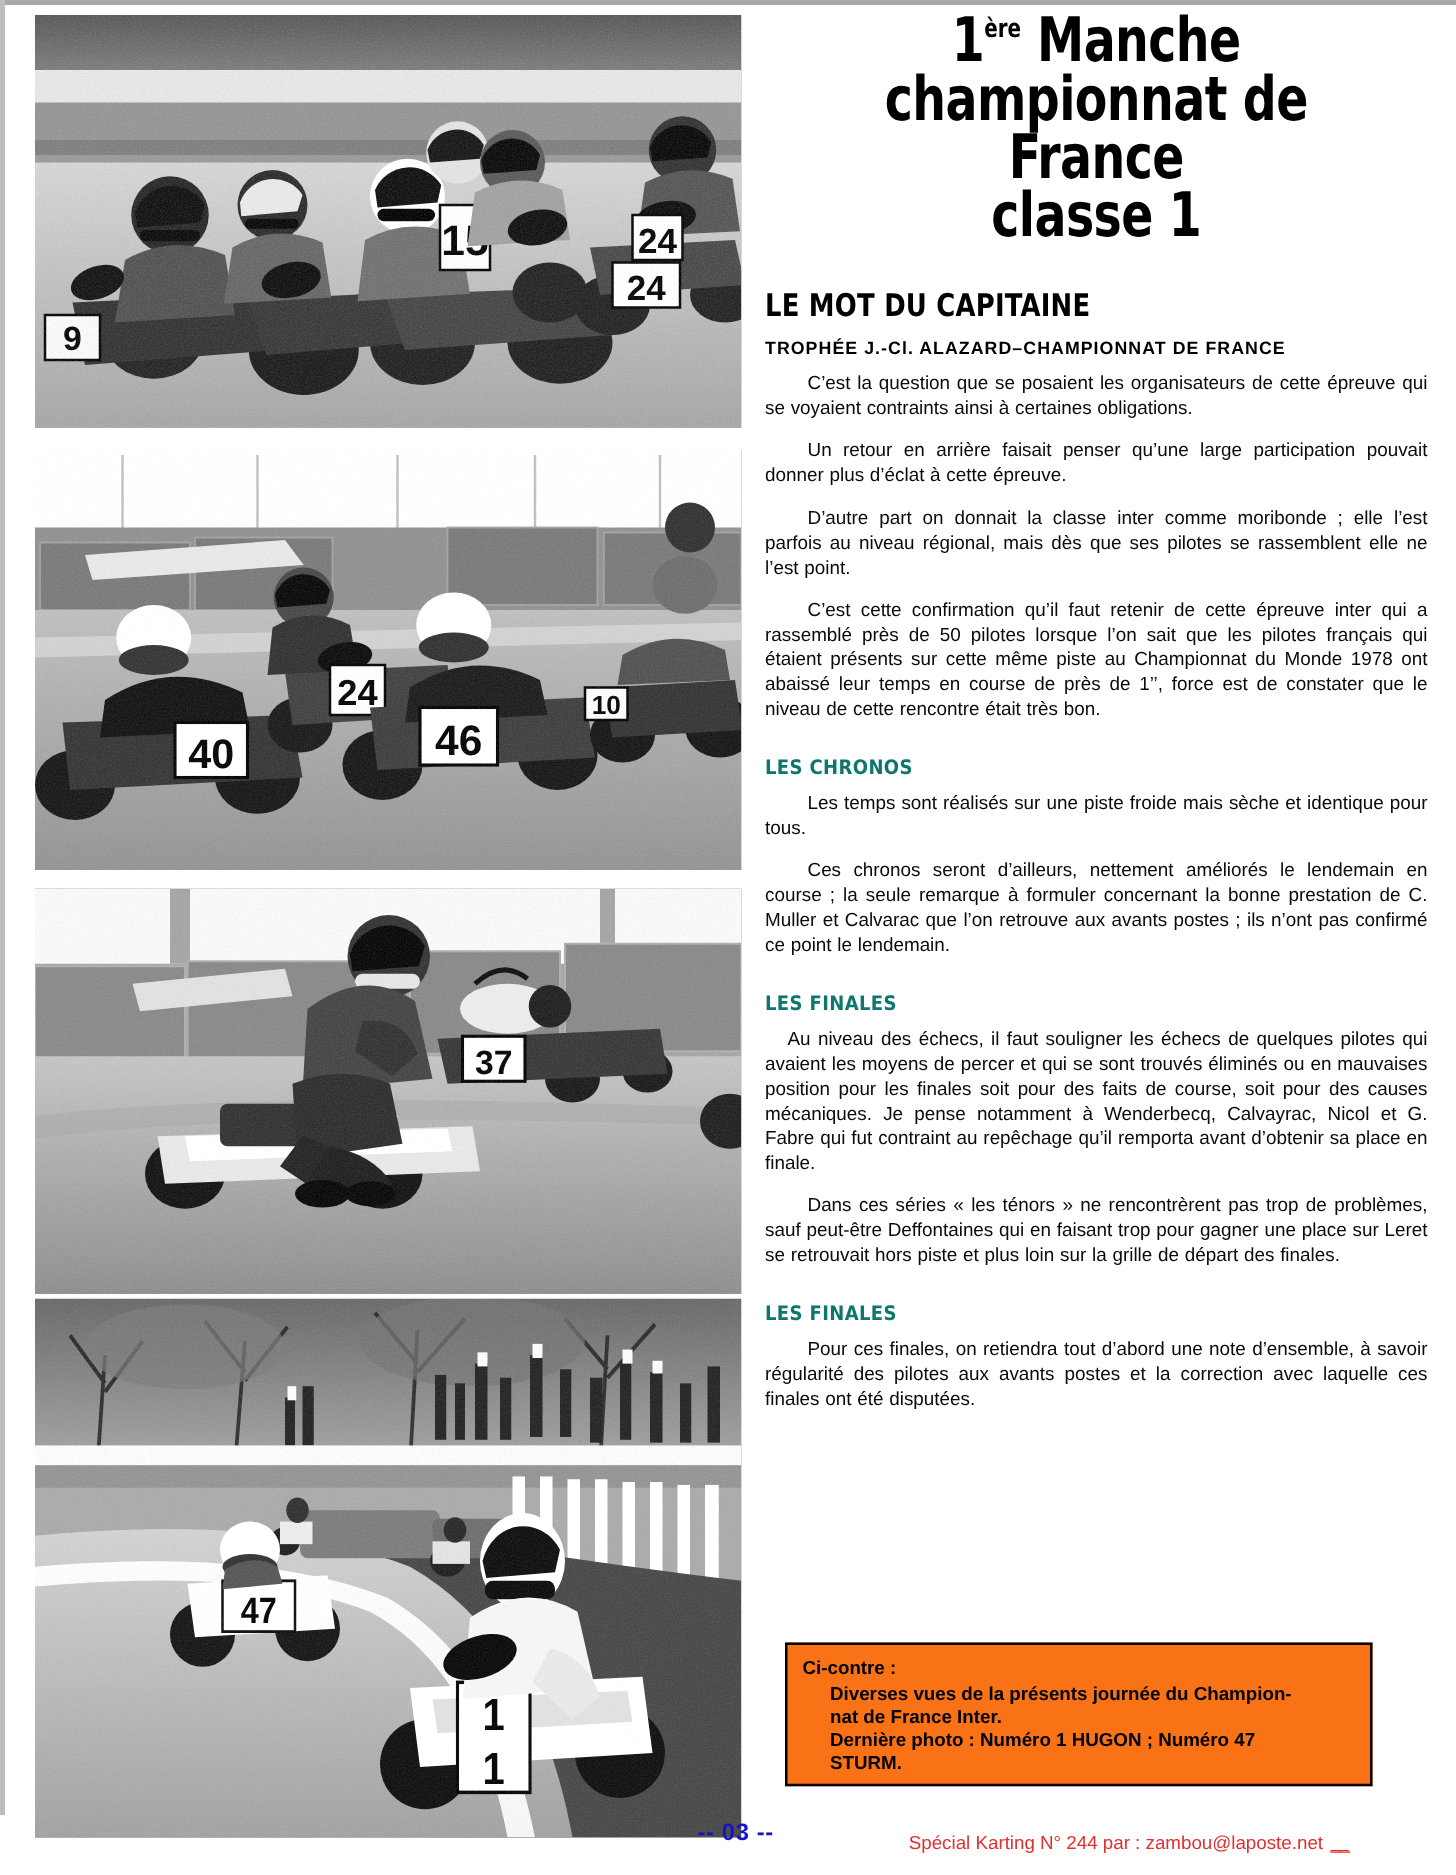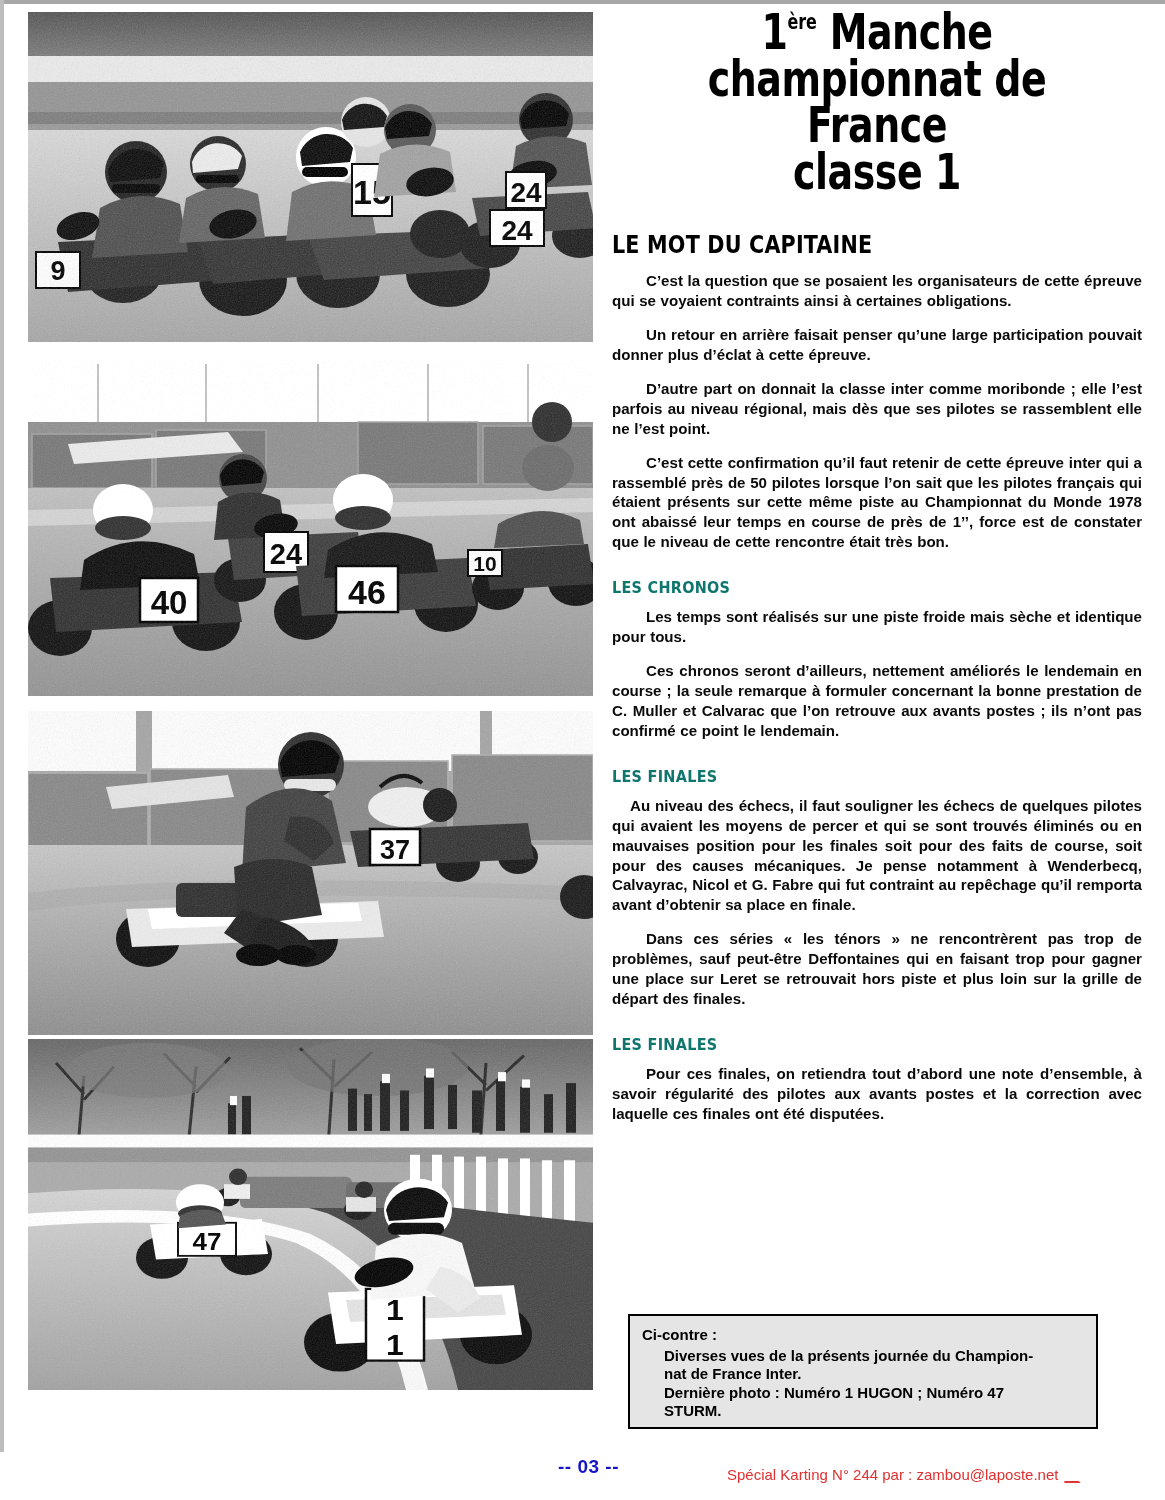--- a/index.html
+++ b/index.html
@@ -47,28 +47,27 @@
     font-family:"DejaVu Sans Condensed","Liberation Sans",sans-serif;
     font-weight:bold;font-size:16px;letter-spacing:0.3px;color:#0f766e;
     margin:26px 0 10px 0;
   }
   p.body{
     margin:0 0 14px 0;
     font-size:15.1px;line-height:1.32;
     text-align:justify;text-justify:inter-word;
     text-indent:34px;color:#0a0a0a;
     word-spacing:0.4px;
-    font-weight:bold;
   }
   p.body.noindent{text-indent:18px;}
 
   
   .caption-box{
     position:absolute;left:628px;top:1314px;width:470px;height:115px;
-    border:2.5px solid #000;background:#e5e5e5;box-sizing:border-box;
+    border:2.5px solid #000;background:#f97316;box-sizing:border-box;
     padding:10px 12px 24px 12px;
   }
   .cap-lead{font-weight:bold;font-size:15px;color:#000;margin:0 0 4px 0;}
   .cap-body{font-weight:bold;font-size:15px;line-height:1.22;color:#000;margin:0;padding-left:22px;}
   .cap-body span{display:block;}
 
   
   .page-num{
     position:absolute;left:558px;top:1456px;
     color:#1414c8;font-weight:bold;font-size:19px;letter-spacing:0.5px;
@@ -323,21 +322,21 @@
           <path d="M206 156 q40 -16 78 0 l10 48 -84 12 Z" fill="#363636"></path>
           <path d="M214 198 q28 8 42 30 l-24 18 -36 -24 Z" fill="#2e2e2e"></path>
           <path d="M236 206 q34 6 50 30 l-26 16 -40 -22 Z" fill="#2a2a2a"></path>
           <ellipse cx="230" cy="244" rx="22" ry="11" fill="#151515"></ellipse>
           <ellipse cx="268" cy="244" rx="20" ry="10" fill="#151515"></ellipse>
         </g>
         <rect width="565" height="324" filter="url(#gr3)" opacity=".5"></rect>
       </svg>
     </div>
 
-    <div class="photo" style="height:351px;margin-top:2px;">
+    <div class="photo" style="height:431px;margin-top:2px;">
       <svg viewBox="0 0 565 382" preserveAspectRatio="none">
         <defs>
           <filter id="gr4">
               <feTurbulence type="fractalNoise" baseFrequency="0.9" numOctaves="3" result="n"></feTurbulence>
             <feColorMatrix in="n" type="saturate" values="0"></feColorMatrix>
             <feComponentTransfer>
                 <feFuncA type="linear" slope="0.38"></feFuncA>
               </feComponentTransfer>
             </filter>
           <linearGradient id="trk4" x1="0" y1="0" x2="0" y2="1">
@@ -451,20 +450,21 @@
 
   <div class="text-col">
 
     <div class="headline">
       <span class="l1"><span>1</span><sup>ère</sup> <span>Manche</span></span>
       <span class="l2">championnat de France</span>
       <span class="l3">classe 1</span>
     </div>
 
     <div class="sec-title">LE MOT DU CAPITAINE</div>
+    <div class="subhead">TROPHÉE J.-Cl. ALAZARD–CHAMPIONNAT DE FRANCE</div>
 
     <p class="body">C’est la question que se posaient les organisateurs de cette épreuve qui se voyaient contraints ainsi à certaines obligations.</p>
     <p class="body">Un retour en arrière faisait penser qu’une large participation pouvait donner plus d’éclat à cette épreuve.</p>
     <p class="body">D’autre part on donnait la classe inter comme moribonde ; elle l’est parfois au niveau régional, mais dès que ses pilotes se rassemblent elle ne l’est point.</p>
     <p class="body">C’est cette confirmation qu’il faut retenir de cette épreuve inter qui a rassemblé près de 50 pilotes lorsque l’on sait que les pilotes français qui étaient présents sur cette même piste au Championnat du Monde 1978 ont abaissé leur temps en course de près de 1’’, force est de constater que le niveau de cette rencontre était très bon.</p>
 
     <div class="sec-title-sm">LES CHRONOS</div>
     <p class="body">Les temps sont réalisés sur une piste froide mais sèche et identique pour tous.</p>
     <p class="body">Ces chronos seront d’ailleurs, nettement améliorés le lendemain en course ; la seule remarque à formuler concernant la bonne prestation de C. Muller et Calvarac que l’on retrouve aux avants postes ; ils n’ont pas confirmé ce point le lendemain.</p>
 

